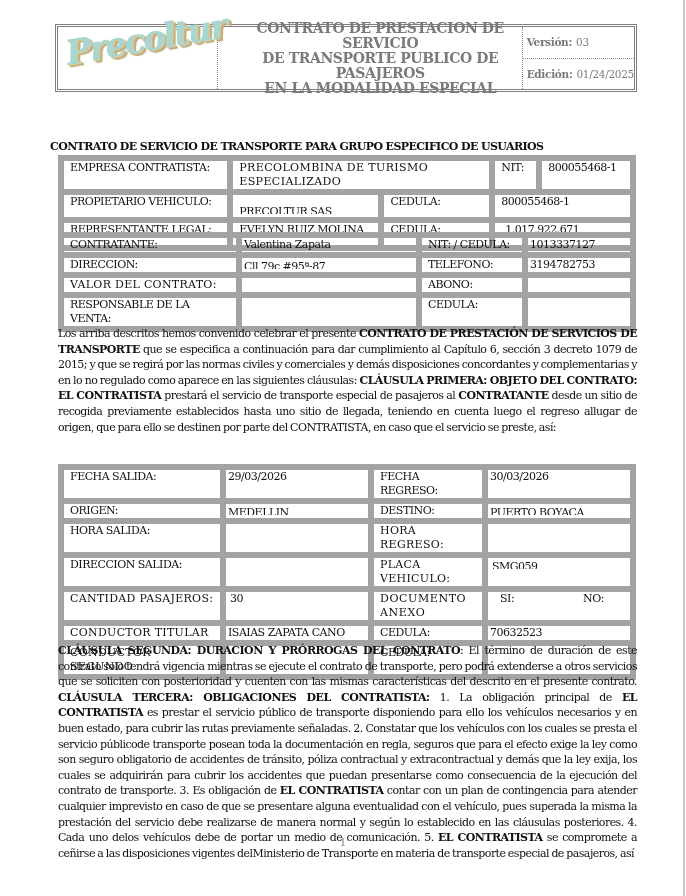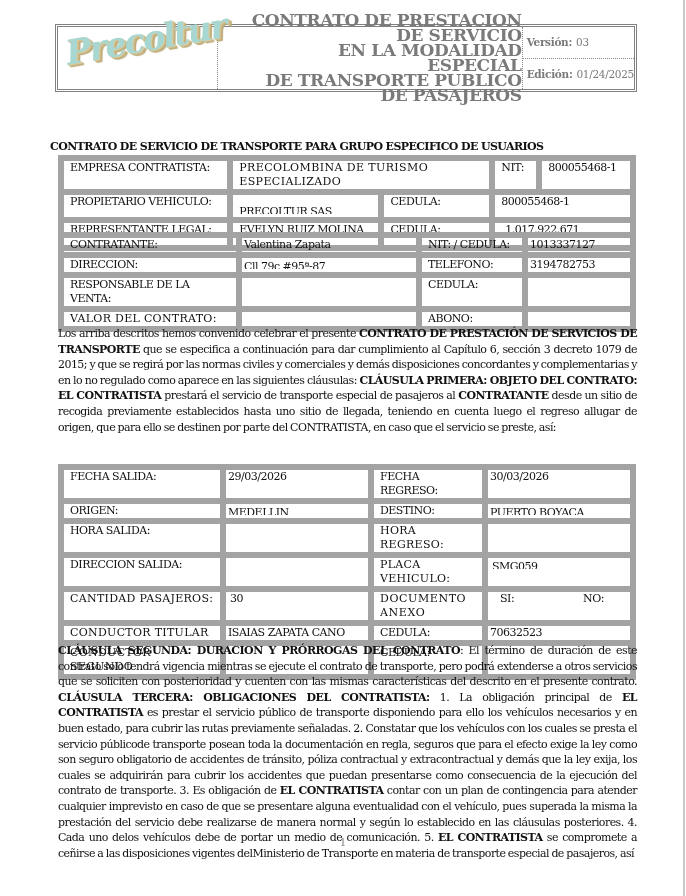--- a/index.html
+++ b/index.html
@@ -11,23 +11,23 @@
   .page-edge { position: absolute; left: 683px; top: 0; width: 2px; height: 896px; background: #c8c8c8; }
 
   
   .hdr {
     position: absolute; left: 55px; top: 24px; width: 582px; height: 68px;
     border: 3px double #808080; box-sizing: border-box; display: flex;
   }
   .hdr-logo { width: 164px; border-right: 1px dotted #888; position: relative; }
   .hdr-title {
     width: 292px; border-right: 1px dotted #888;
-    display: flex; align-items: center; justify-content: center; text-align: right;
+    display: flex; align-items: center; justify-content: center; text-align: center;
     font-family: "DejaVu Serif", serif; font-weight: bold; color: #7a7a7a;
-    font-size: 17px; line-height: 15px; letter-spacing: -0.4px; margin-left: 21px;
+    font-size: 14px; line-height: 15px; letter-spacing: -0.4px; margin-left: 21px;
   }
   .hdr-meta { flex: 1; display: flex; flex-direction: column; font-size: 10.5px; color: #7a7a7a; }
   .hdr-meta .row { flex: 1; display: flex; align-items: center; padding-left: 4px; font-family: "DejaVu Serif", serif; letter-spacing: -0.3px; }
   .hdr-meta .row + .row { border-top: 1px dotted #888; }
   .hdr-meta b { margin-right: 4px; }
 
   .logo-text {
     position: absolute; left: 8px; top: 6px;
     font-family: "DejaVu Serif", serif; font-style: italic; font-weight: bold;
     font-size: 34px; color: #a8d6d0; letter-spacing: -2px;
@@ -65,22 +65,22 @@
 
 <div class="page-edge"></div>
 
 <div class="hdr">
   <div class="hdr-logo">
     <span class="logo-text">Precoltur</span>
   </div>
   <div class="hdr-title">
     <div>
       <div>CONTRATO DE PRESTACION DE SERVICIO</div>
+      <div>DE TRANSPORTE PUBLICO DE PASAJEROS</div>
       <div>EN LA MODALIDAD ESPECIAL</div>
-      <div>DE TRANSPORTE PUBLICO DE PASAJEROS</div>
     </div>
   </div>
   <div class="hdr-meta">
     <div class="row">
       <b>Versión:</b>
       <span>03</span>
     </div>
     <div class="row">
       <b>Edición:</b>
       <span>01/24/2025</span>
@@ -121,29 +121,29 @@
     <td style="width:88px">NIT: / CEDULA:</td>
     <td style="padding-left:2px">1013337127</td>
   </tr>
   <tr style="height:15px">
     <td>DIRECCION:</td>
     <td style="padding-left:2px"><span class="squiggle cut-top">Cll 79c #95ª-87</span></td>
     <td>TELEFONO:</td>
     <td style="padding-left:2px; vertical-align:bottom">3194782753</td>
   </tr>
   <tr style="height:15px">
+    <td style="letter-spacing:0.3px">VALOR DEL CONTRATO:</td>
+    <td></td>
+    <td>ABONO:</td>
+    <td></td>
+  </tr>
+  <tr style="height:15px">
     <td>RESPONSABLE DE LA VENTA:</td>
     <td></td>
     <td>CEDULA:</td>
-    <td></td>
-  </tr>
-  <tr style="height:15px">
-    <td style="letter-spacing:0.3px">VALOR DEL CONTRATO:</td>
-    <td></td>
-    <td>ABONO:</td>
     <td></td>
   </tr>
 </tbody>
   </table>
 
 <div class="para" id="p1"><span>Los arriba descritos hemos convenido celebrar el presente </span><b>CONTRATO DE PRESTACIÓN DE SERVICIOS DE TRANSPORTE</b><span> que se especifica a continuación para dar cumplimiento al Capítulo 6, sección 3 decreto 1079 de 2015; y que se regirá por las normas civiles y comerciales y demás disposiciones concordantes y complementarias y en lo no regulado como aparece en las siguientes cláusulas: </span><b>CLÁUSULA PRIMERA: OBJETO DEL CONTRATO: EL CONTRATISTA</b><span> prestará el servicio de transporte especial de pasajeros al </span><b>CONTRATANTE</b><span> desde un sitio de recogida previamente establecidos hasta uno sitio de llegada, teniendo en cuenta luego el regreso allugar de origen, que para ello se destinen por parte del CONTRATISTA, en caso que el servicio se preste, así:</span></div>
 
 <table class="grid" id="t3">
   <tbody>
       <tr style="height:15px">

